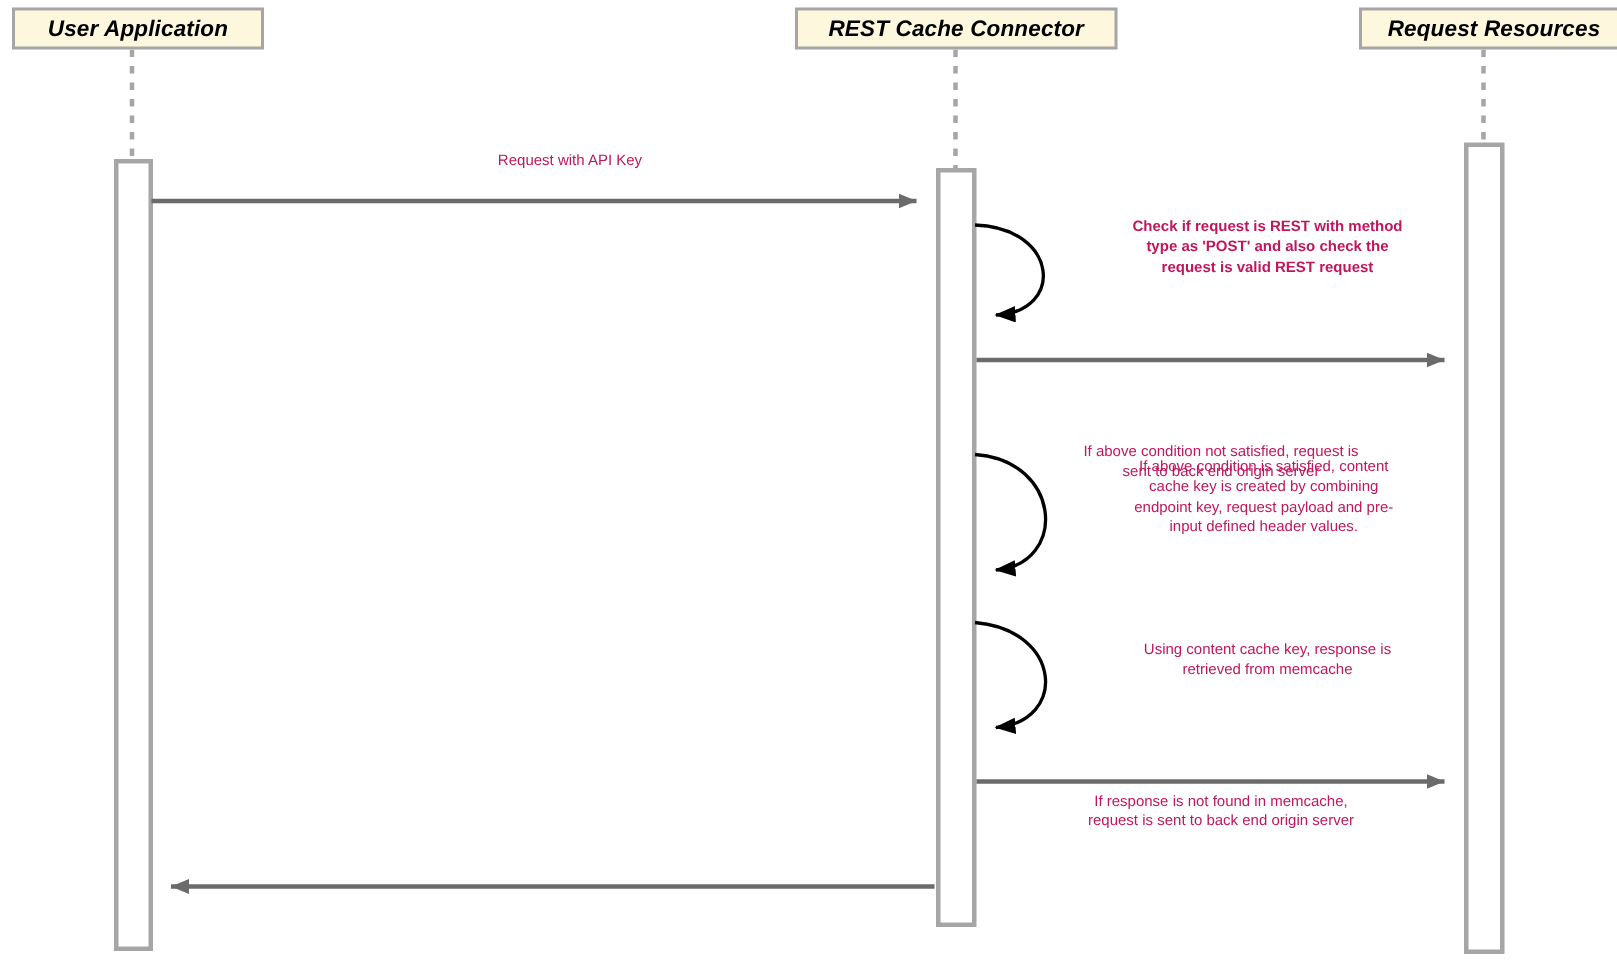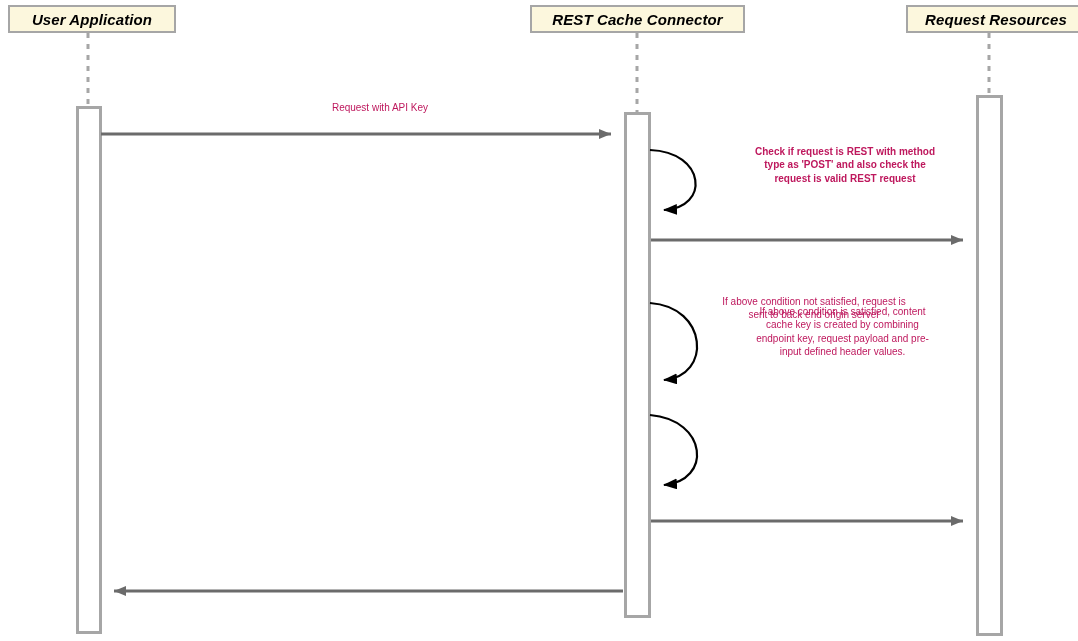--- a/index.html
+++ b/index.html
@@ -113,16 +113,20 @@
 request is valid REST request</div>
 
   <div class="msg-label" style="left:655px; top:247px; width:318px;margin-top:48px;">If above condition not satisfied, request is
 sent to back end origin server</div>
 
   <div class="msg-label" style="left:695px; top:305px; width:295px;text-align:center;">If above condition is satisfied, content
 cache key is created by combining
 endpoint key, request payload and pre-
 input defined header values.</div>
 
+  <div class="msg-label" style="left:700px; top:427px; width:290px;">Using content cache key, response is
+retrieved from memcache</div>
 
+  <div class="msg-label" style="left:655px; top:528px; width:318px;">If response is not found in memcache,
+request is sent to back end origin server</div>
 
 
 </div>
 
 </body></html>

